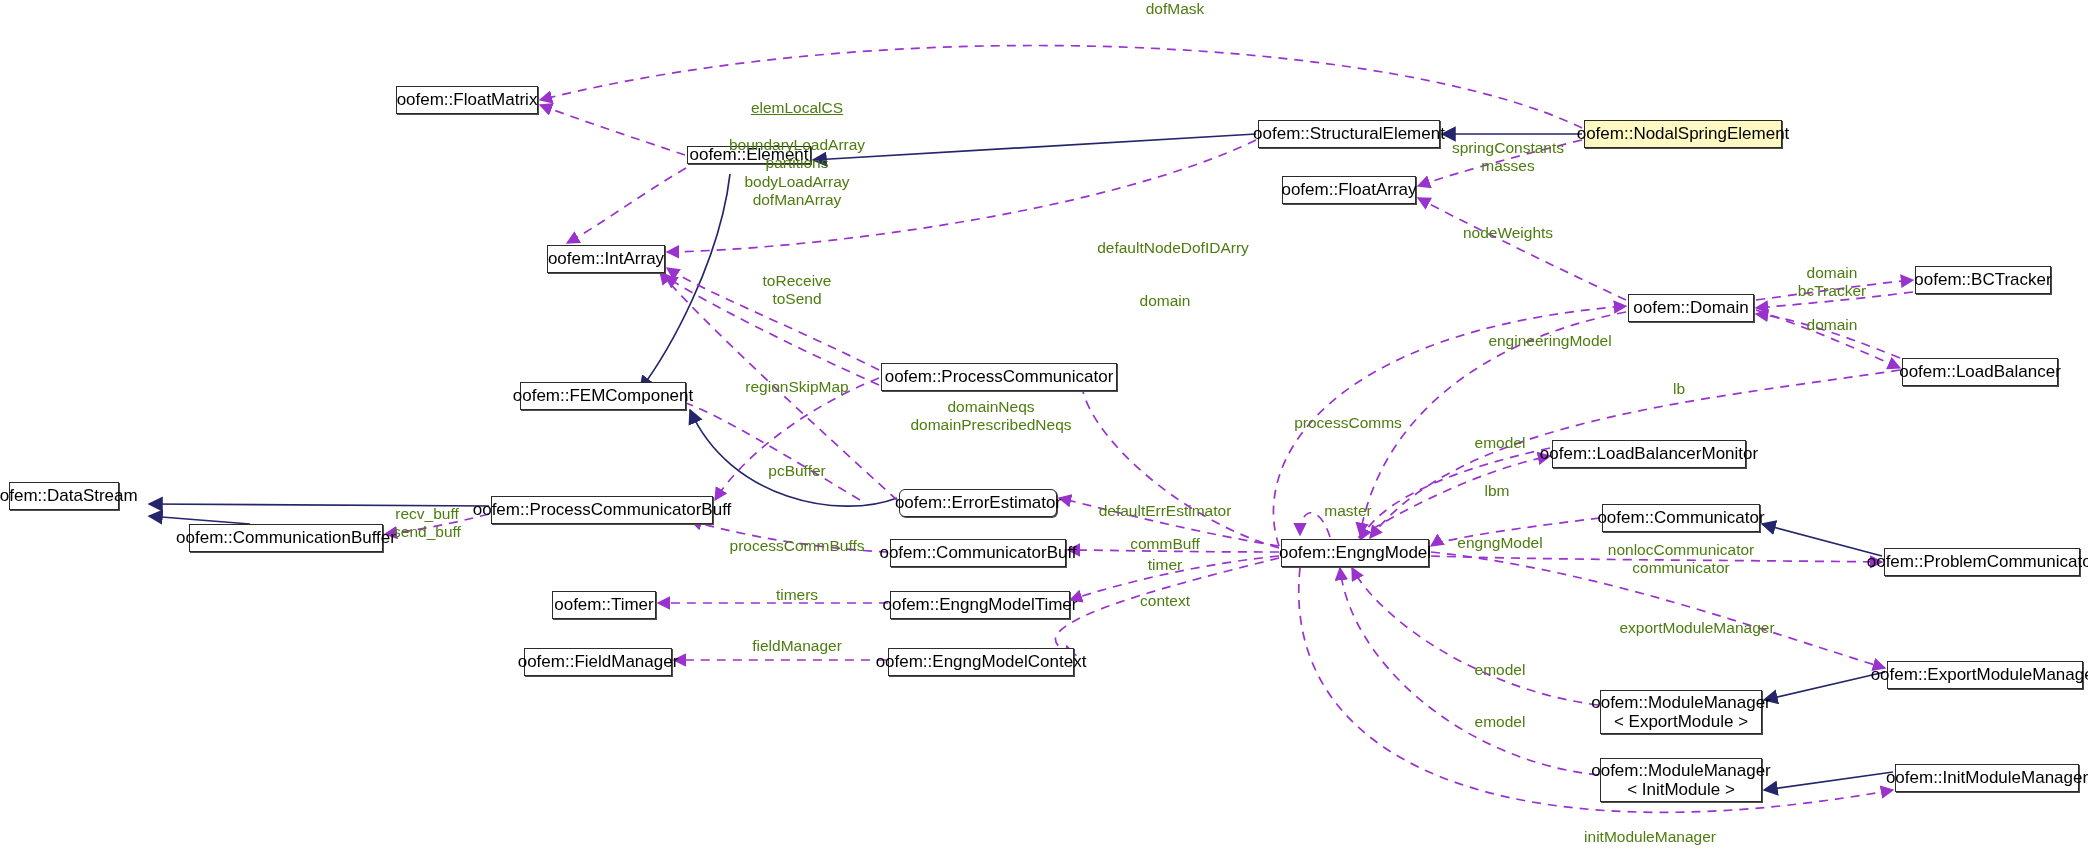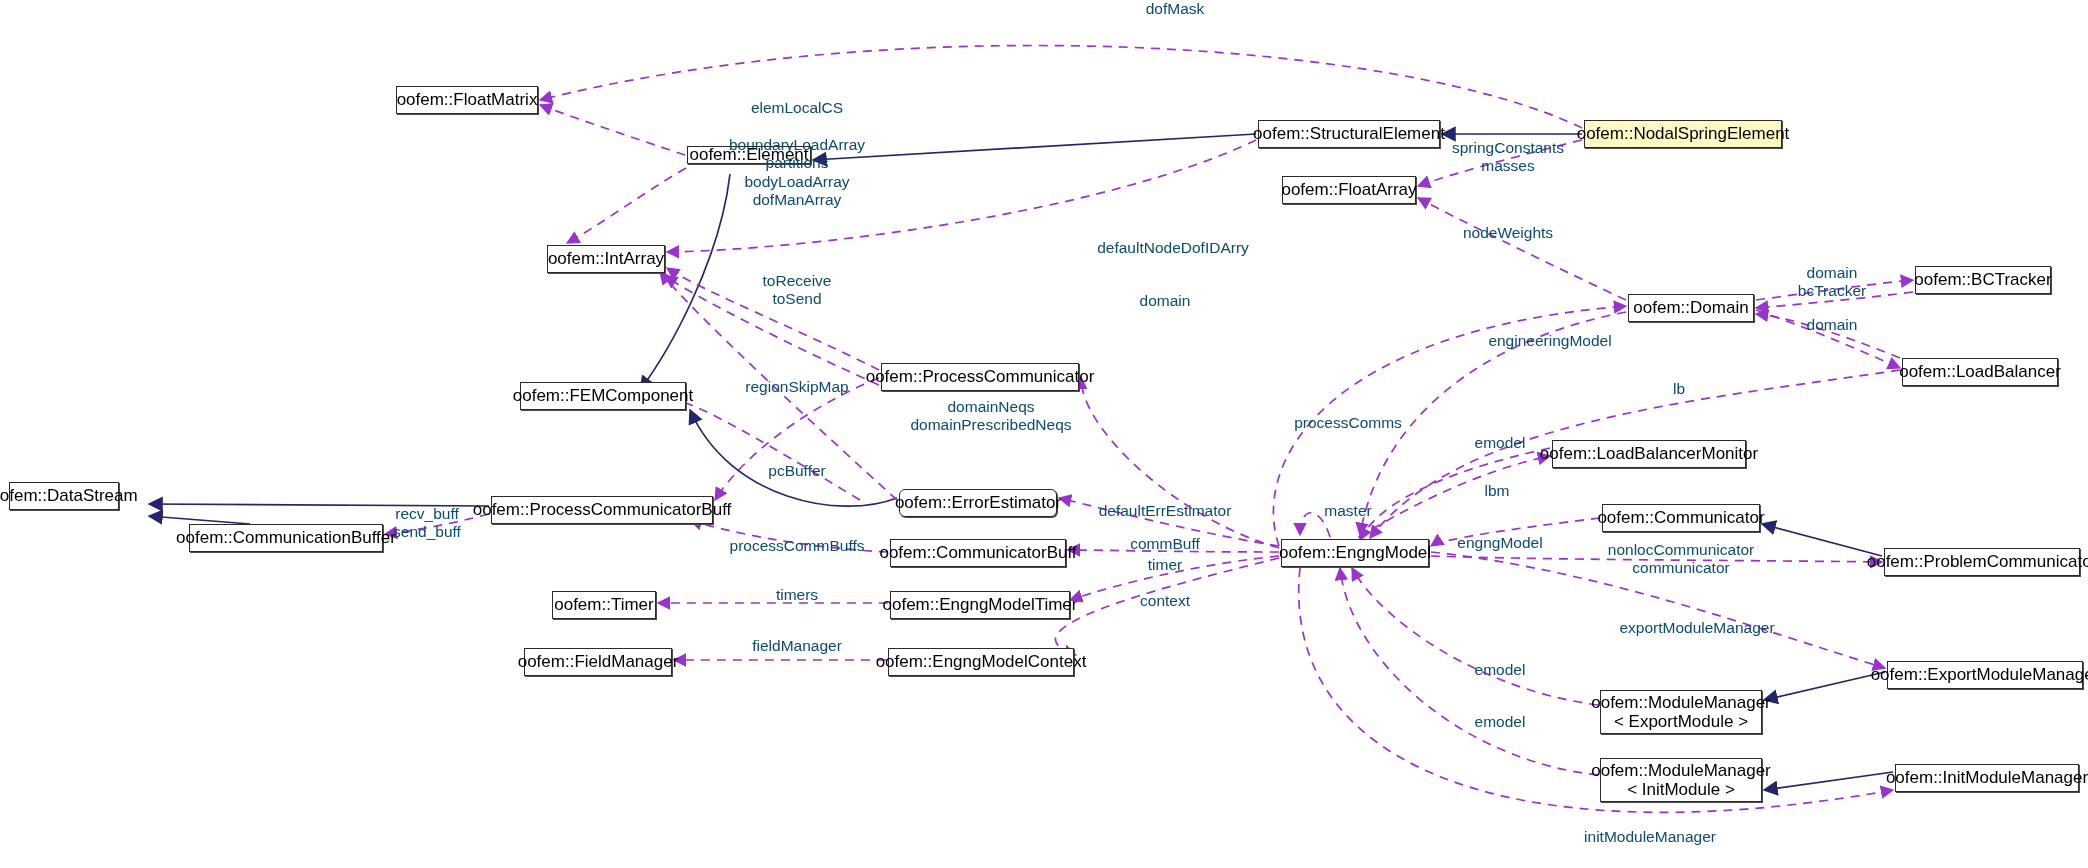--- a/index.html
+++ b/index.html
@@ -37,21 +37,21 @@
     justify-content: center;
     white-space: pre;
     box-shadow: 1px 1px 0 0 #4d4d4d;
   }
   .node.highlight {
     background: #fef9c3;
     border-color: #2b2b2b;
   }
   .edge-label {
     position: absolute;
-    color: #0c4a6e;
+    color: #4d7c0f;
     font-size: 15.5px;
     line-height: 1.18;
     text-align: center;
     white-space: pre;
     background: transparent;
     transform: translate(-50%, 0);
   }
 </style>
 </head>
 <body>
@@ -124,21 +124,21 @@
       <div class="node" style="left: 396px; top: 86px; width: 142px; height: 28px;">oofem::FloatMatrix</div>
       <div class="node" style="left: 687px; top: 146px; width: 124px; height: 18px;">oofem::Element</div>
       <div class="node" style="left: 1258px; top: 120px; width: 182px; height: 28px;">oofem::StructuralElement</div>
       <div class="node highlight" style="left: 1584px; top: 120px; width: 198px; height: 28px;">oofem::NodalSpringElement</div>
       <div class="node" style="left: 1282px; top: 176px; width: 134px; height: 28px;">oofem::FloatArray</div>
       <div class="node" style="left: 547px; top: 245px; width: 118px; height: 28px;">oofem::IntArray</div>
       <div class="node" style="left: 1628px; top: 294px; width: 126px; height: 28px;">oofem::Domain</div>
       <div class="node" style="left: 1915px; top: 266px; width: 136px; height: 28px;">oofem::BCTracker</div>
       <div class="node" style="left: 1902px; top: 358px; width: 156px; height: 28px;">oofem::LoadBalancer</div>
       <div class="node" style="left: 520px; top: 382px; width: 166px; height: 28px;">oofem::FEMComponent</div>
-      <div class="node" style="left: 881px; top: 363px; width: 198px; height: 28px;">oofem::ProcessCommunicator</div>
+      <div class="node" style="left: 881px; top: 363px; width: 236px; height: 28px;">oofem::ProcessCommunicator</div>
       <div class="node" style="left: 1552px; top: 440px; width: 194px; height: 28px;">oofem::LoadBalancerMonitor</div>
       <div class="node" style="left: 1602px; top: 504px; width: 158px; height: 28px;">oofem::Communicator</div>
       <div class="node" style="left: 9px; top: 482px; width: 110px; height: 28px;">oofem::DataStream</div>
       <div class="node" style="left: 189px; top: 524px; width: 194px; height: 28px;">oofem::CommunicationBuffer</div>
       <div class="node" style="left: 491px; top: 496px; width: 222px; height: 28px;">oofem::ProcessCommunicatorBuff</div>
       <div class="node" style="left: 899px; top: 489px; width: 158px; height: 28px; border-radius: 6px;">oofem::ErrorEstimator</div>
       <div class="node" style="left: 890px; top: 539px; width: 176px; height: 28px;">oofem::CommunicatorBuff</div>
       <div class="node" style="left: 1281px; top: 539px; width: 148px; height: 28px;">oofem::EngngModel</div>
       <div class="node" style="left: 1884px; top: 548px; width: 196px; height: 28px;">oofem::ProblemCommunicator</div>
       <div class="node" style="left: 552px; top: 591px; width: 104px; height: 28px;">oofem::Timer</div>
@@ -147,21 +147,21 @@
       <div class="node" style="left: 524px; top: 648px; width: 148px; height: 28px;">oofem::FieldManager</div>
       <div class="node" style="left: 888px; top: 648px; width: 186px; height: 28px;">oofem::EngngModelContext</div>
       <div class="node" style="left: 1600px; top: 690px; width: 162px; height: 44px;">oofem::ModuleManager
 &lt; ExportModule &gt;</div>
       <div class="node" style="left: 1600px; top: 758px; width: 162px; height: 44px;">oofem::ModuleManager
 &lt; InitModule &gt;</div>
       <div class="node" style="left: 1895px; top: 764px; width: 184px; height: 28px;">oofem::InitModuleManager</div>
     </div>
   <div id="labels">
       <div class="edge-label" style="left: 1175px; top: 0px;">dofMask</div>
-      <div class="edge-label" style="left: 797px; top: 99px;">elemLocalCS</div>
+      <div class="edge-label" style="left: 797px; top: 99px; text-decoration: underline;">elemLocalCS</div>
       <div class="edge-label" style="left: 1508px; top: 139px;">springConstants
 masses</div>
       <div class="edge-label" style="left: 797px; top: 136px;">boundaryLoadArray
 partitions
 bodyLoadArray
 dofManArray</div>
       <div class="edge-label" style="left: 1508px; top: 224px;">nodeWeights</div>
       <div class="edge-label" style="left: 1173px; top: 239px;">defaultNodeDofIDArry</div>
       <div class="edge-label" style="left: 1832px; top: 264px;">domain
 bcTracker</div>

